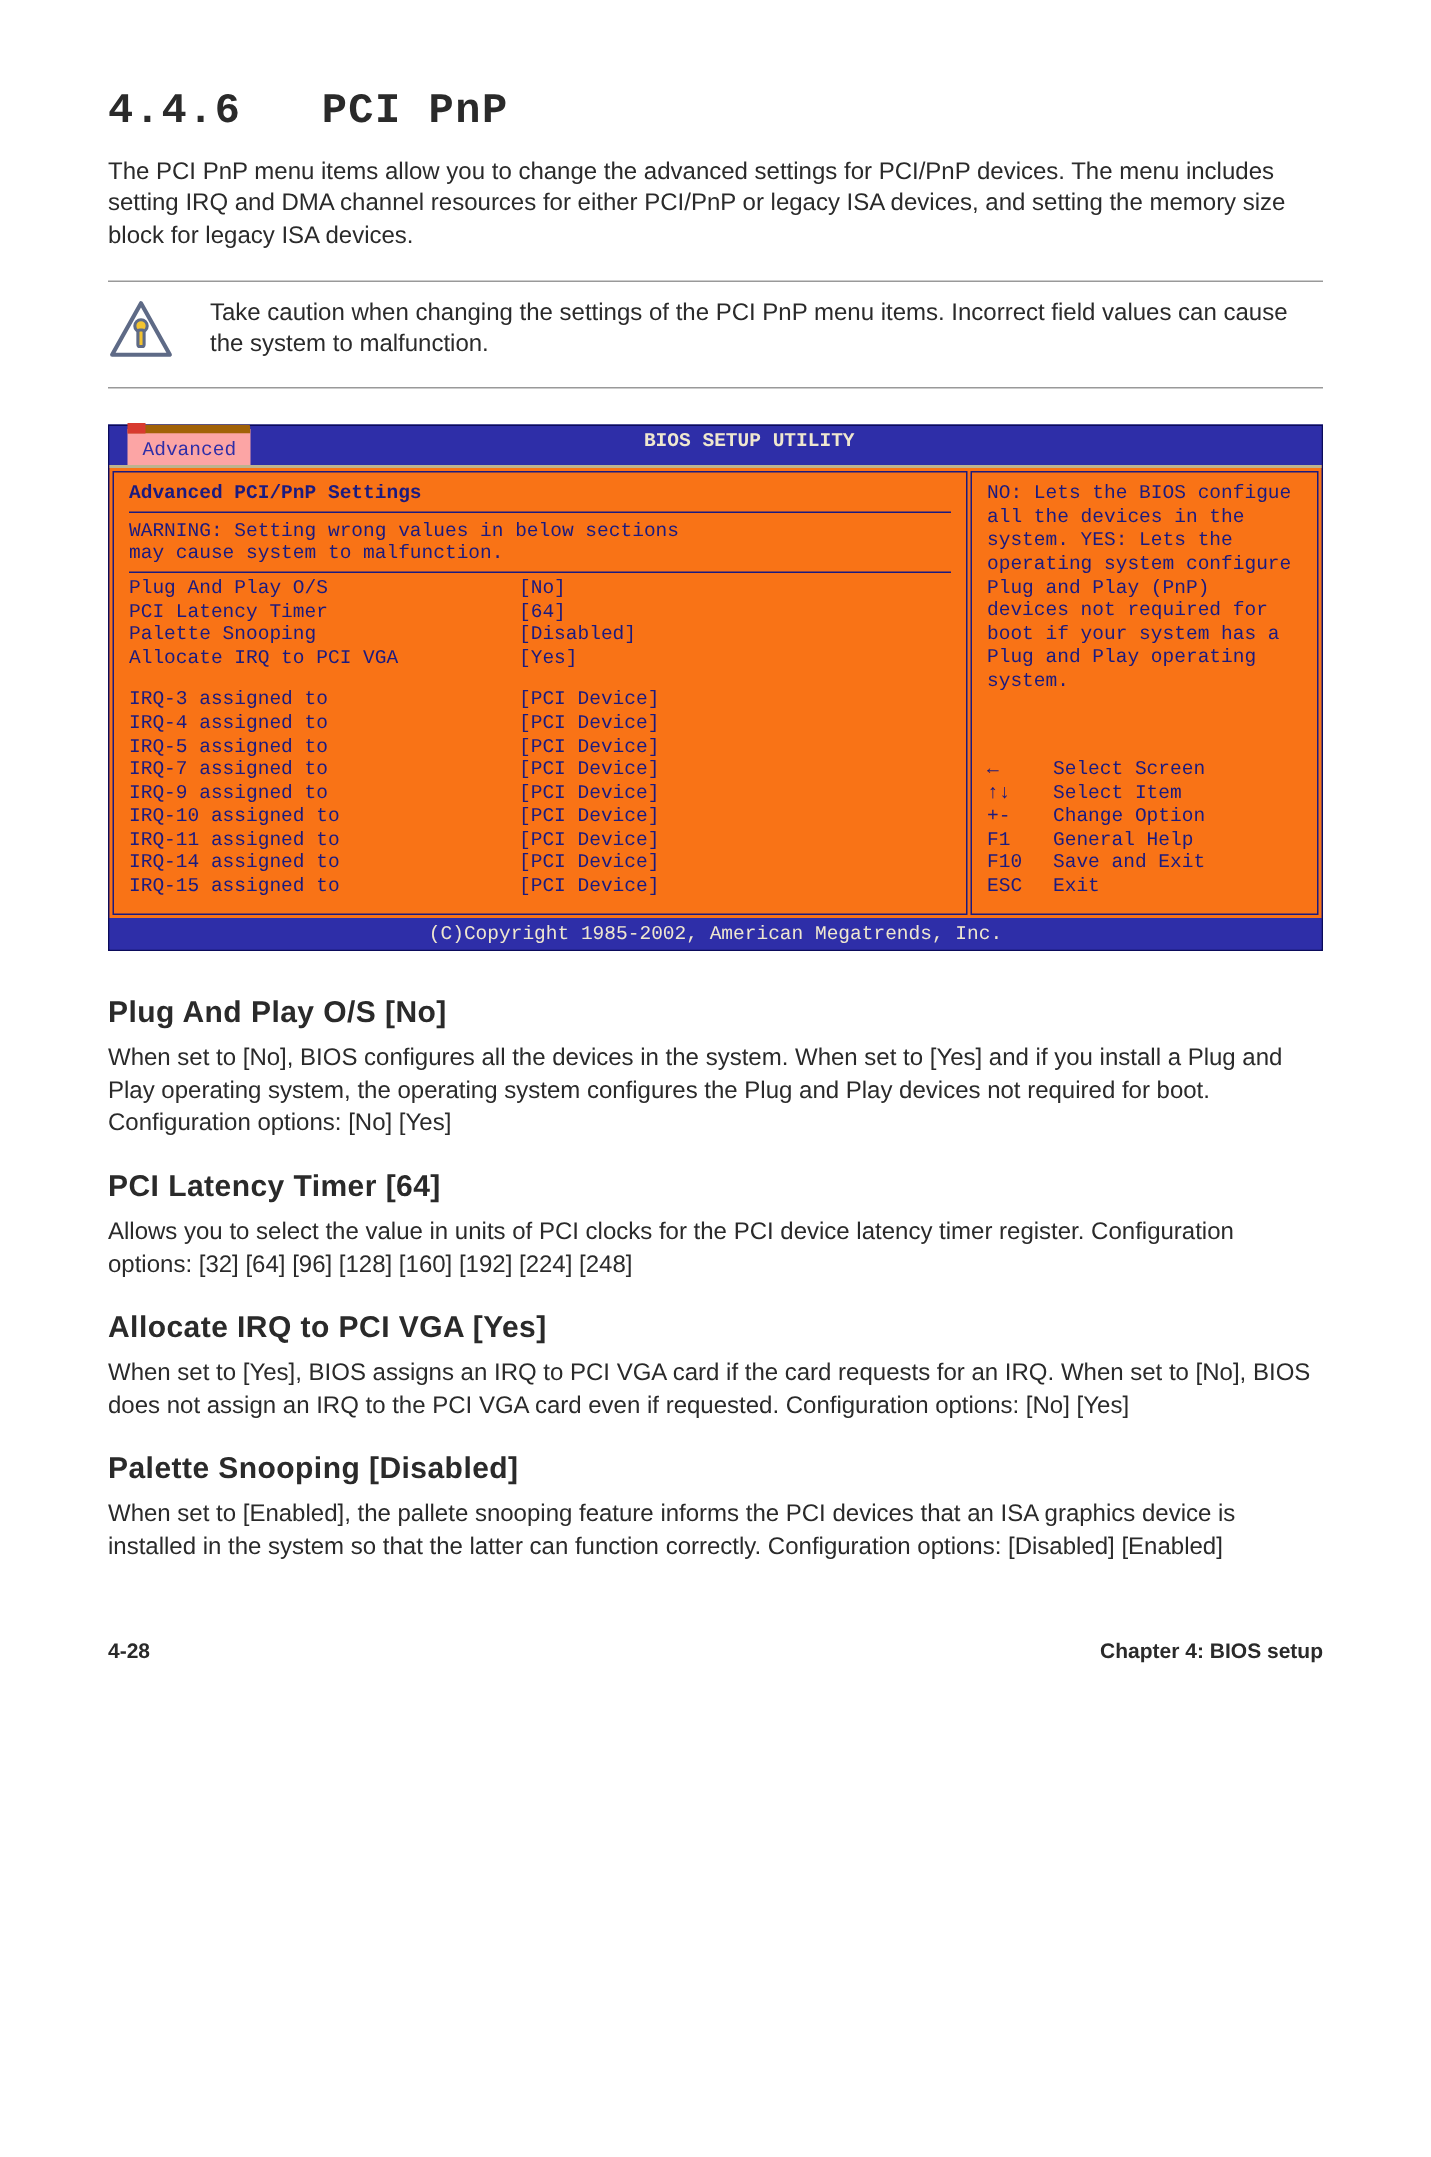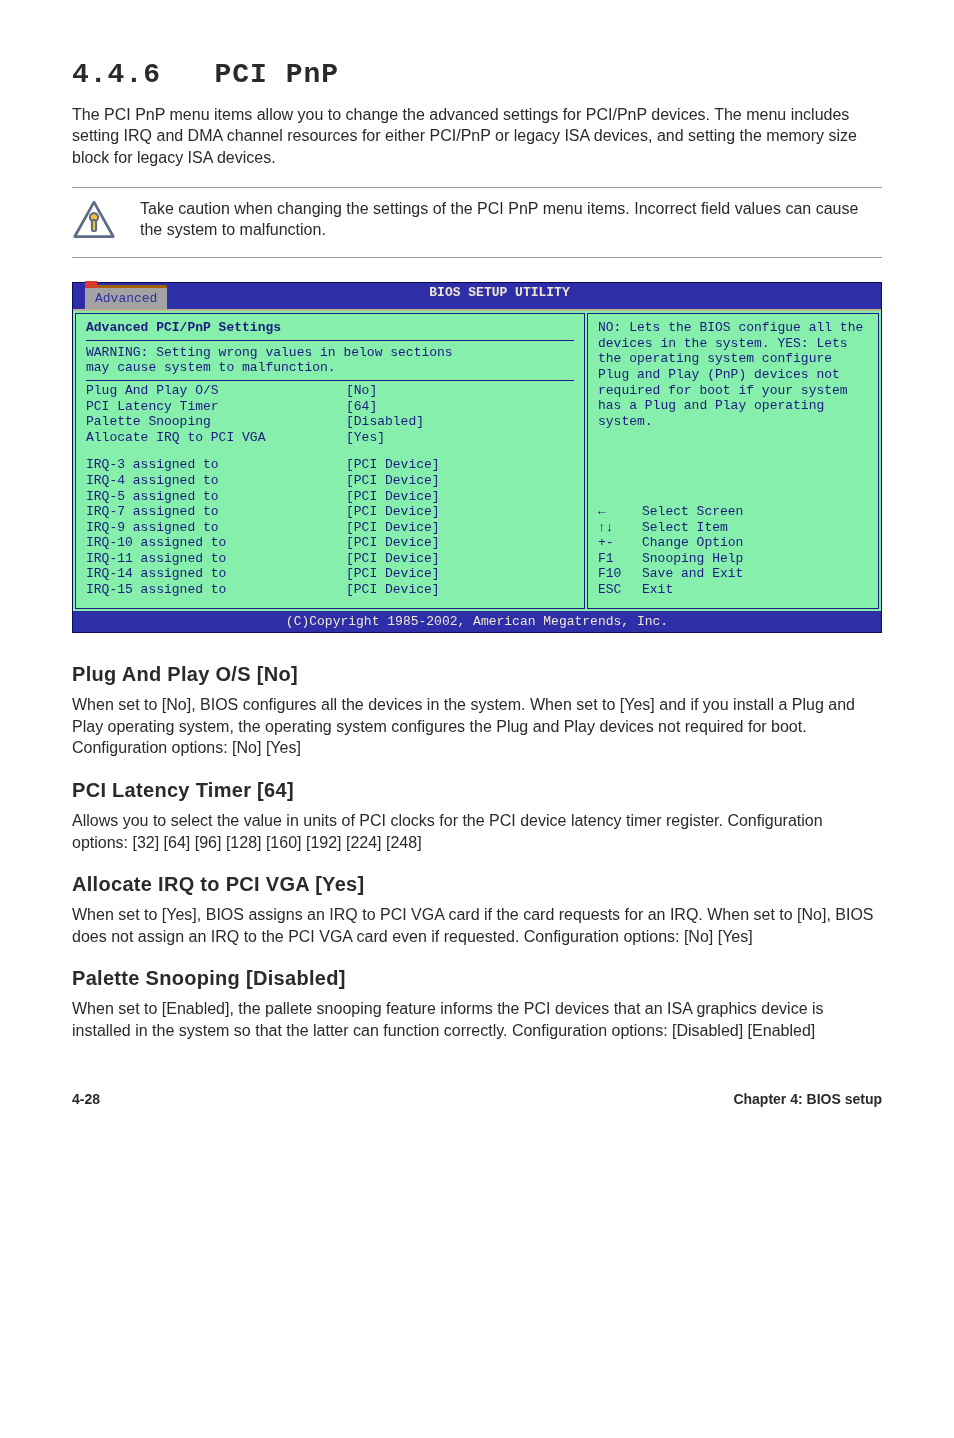--- a/index.html
+++ b/index.html
@@ -41,27 +41,27 @@
   .bios-titlebar {
     background: #2e2ea8;
     color: #efe7cf;
     padding: 4px 6px 0 6px;
     display: flex;
     align-items: flex-end;
     position: relative;
     height: 26px;
   }
   .bios-titlebar .tab {
-    background: #a3a3a3;
+    background: #fca5a5;
     color: #2e2ea8;
     padding: 3px 10px;
     border-top-left-radius: 2px;
     border-top-right-radius: 2px;
     position: relative;
-    border-top: 3px solid #a16207;
+    border-top: 6px solid #a16207;
     margin-top: -7px;
     margin-left: 6px;
   }
   .bios-titlebar .tab-accent {
     width: 12px;
     height: 7px;
     background: #d83a2f;
     position: absolute;
     top: -7px; left: 0;
   }
@@ -69,32 +69,32 @@
     position: absolute;
     left: 50%;
     transform: translateX(-50%);
     top: 2px;
     color: #efe7cf;
     font-weight: bold;
     padding-left: 45px;
   }
   .bios-body {
     display: flex;
-    background: #86efac;
+    background: #f97316;
     color: #1a1a80;
     border-top: 2px solid #bdb48f;
   }
   .bios-left {
     flex: 1;
     border: 1px solid #1a1a80;
     margin: 2px;
     padding: 6px 10px 10px 10px;
   }
   .bios-right {
-    width: 292px;
+    width: 232px;
     border: 1px solid #1a1a80;
     margin: 2px 2px 2px 0;
     padding: 6px 10px 10px 10px;
     display: flex;
     flex-direction: column;
   }
   .bios-left .hdr {
     color: #1a1a80;
     font-weight: bold;
     margin-bottom: 4px;
@@ -239,21 +239,21 @@
         <div class="row">
             <span class="k arrow-glyph">↑↓</span>
             <span>Select Item</span>
           </div>
         <div class="row">
             <span class="k">+-</span>
             <span>Change Option</span>
           </div>
         <div class="row">
             <span class="k">F1</span>
-            <span>Snooping Help</span>
+            <span>General Help</span>
           </div>
         <div class="row">
             <span class="k">F10</span>
             <span>Save and Exit</span>
           </div>
         <div class="row">
             <span class="k">ESC</span>
             <span>Exit</span>
           </div>
       </div>

